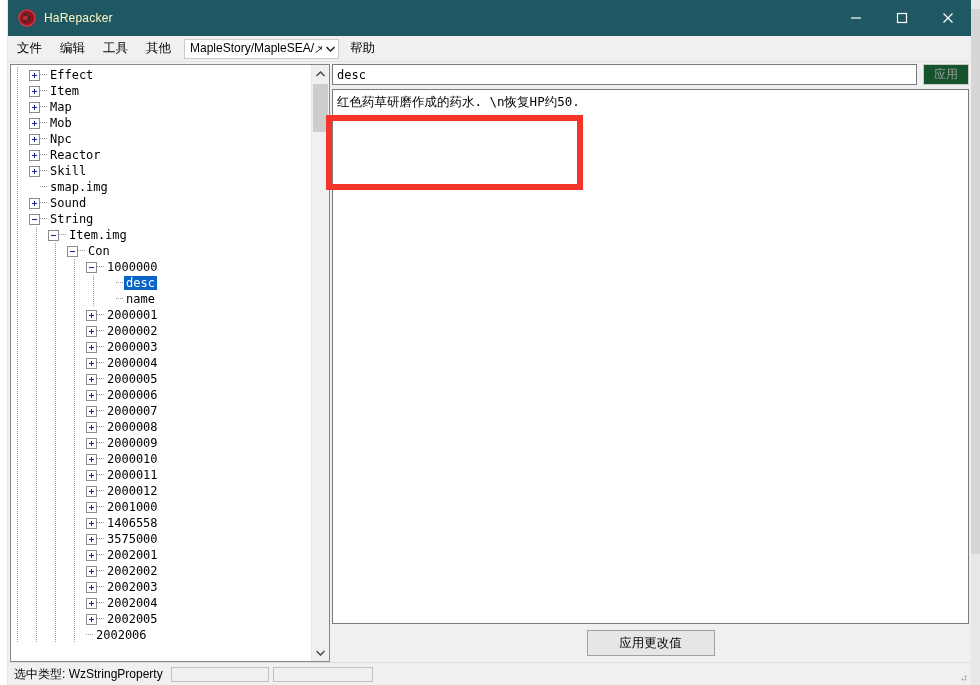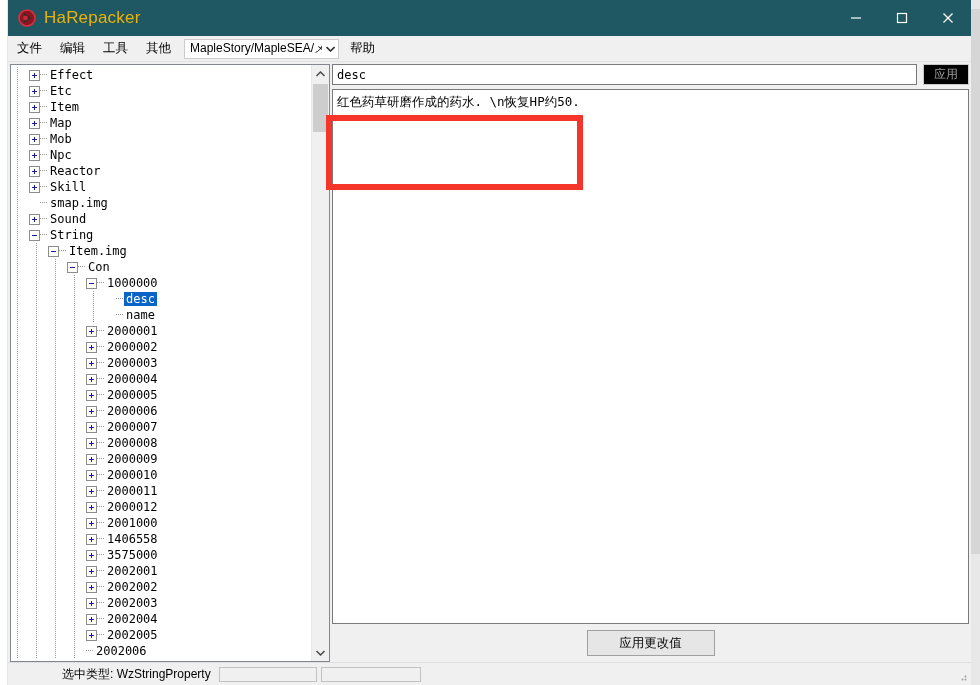--- a/index.html
+++ b/index.html
@@ -46,22 +46,22 @@
     position: relative;
   }
   #app-icon {
     width: 18px;
     height: 18px;
     margin-left: 10px;
     margin-right: 8px;
     flex: 0 0 auto;
   }
   #title-text {
-    color: #eab308;
-    font-size: 17px;
+    color: #fef9c3;
+    font-size: 12px;
     font-family: "Liberation Sans", sans-serif;
     letter-spacing: 0.2px;
   }
   #window-controls {
     position: absolute;
     right: 0;
     top: 0;
     height: 36px;
     display: flex;
   }
@@ -280,21 +280,21 @@
     color: #000000;
     padding: 2px 0 0 4px;
     line-height: 16px;
     white-space: nowrap;
     overflow: hidden;
   }
   #apply-name-button {
     width: 46px;
     height: 21px;
     margin-left: 6px;
-    background: #000000;
+    background: #14532d;
     border: 1px solid #c8c8c8;
     box-sizing: border-box;
     color: #9d9d9d;
     font-size: 12px;
     display: flex;
     align-items: center;
     justify-content: center;
     flex: 0 0 auto;
     font-family: "Liberation Sans", sans-serif;
   }
@@ -344,21 +344,20 @@
     display: flex;
     align-items: center;
     padding-left: 6px;
     position: relative;
   }
   #status-type-label {
     font-size: 12px;
     color: #000000;
     white-space: nowrap;
     font-family: "Liberation Sans", sans-serif;
-    margin-left: 48px;
   }
   .status-panel {
     height: 15px;
     background: #f0f0f0;
     border: 1px solid #c2c2c2;
     box-sizing: border-box;
     margin-left: 8px;
     flex: 0 0 auto;
   }
   #status-panel-1 { width: 98px; }
@@ -488,28 +487,20 @@
               <div class="expander plus"></div>
               <div class="connector"></div>
               <span class="tree-label">Effect</span>
             </div>
             <div class="tree-row">
               <div class="tree-indent" style="width: 18px;">
                 <div class="guide" style="left: 6px;"></div>
               </div>
               <div class="expander plus"></div>
               <div class="connector"></div>
-              <span class="tree-label">Etc</span>
-            </div>
-            <div class="tree-row">
-              <div class="tree-indent" style="width: 18px;">
-                <div class="guide" style="left: 6px;"></div>
-              </div>
-              <div class="expander plus"></div>
-              <div class="connector"></div>
               <span class="tree-label">Item</span>
             </div>
             <div class="tree-row">
               <div class="tree-indent" style="width: 18px;">
                 <div class="guide" style="left: 6px;"></div>
               </div>
               <div class="expander plus"></div>
               <div class="connector"></div>
               <span class="tree-label">Map</span>
             </div>

